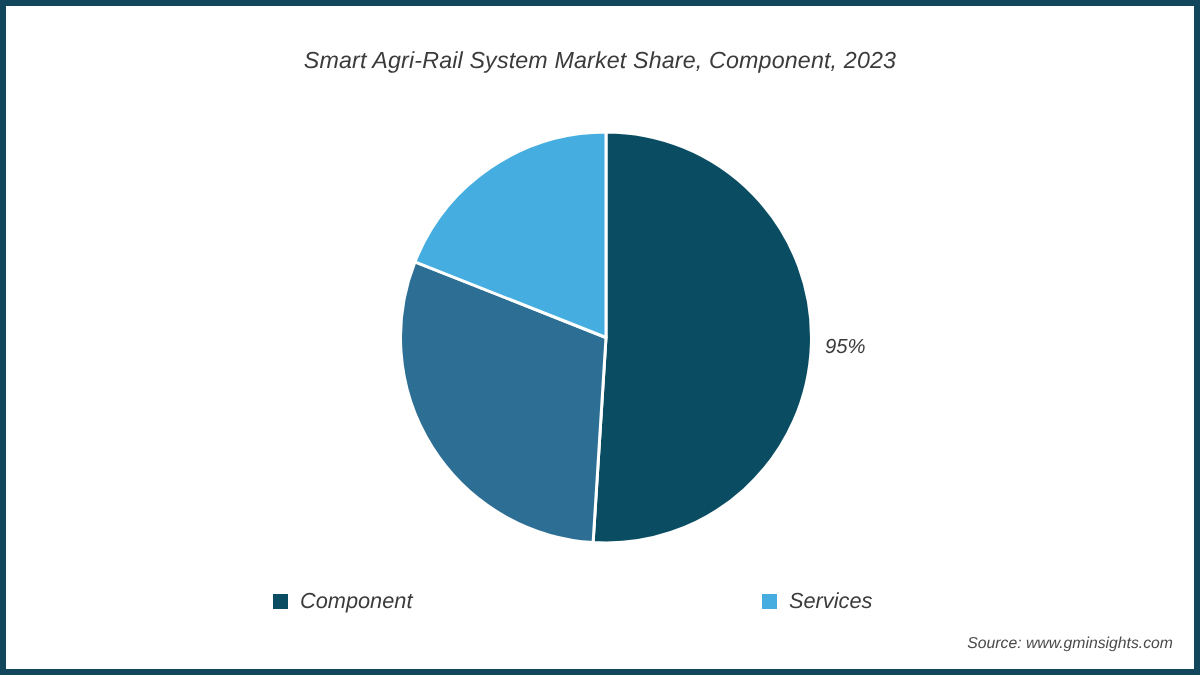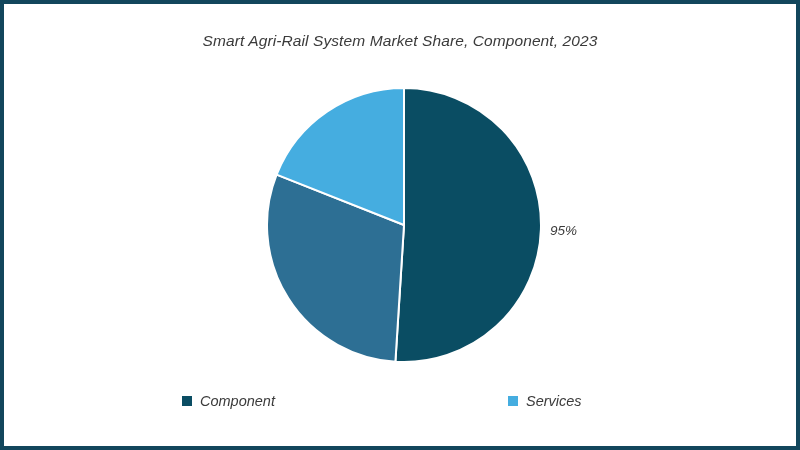--- a/index.html
+++ b/index.html
@@ -126,15 +126,16 @@
       <div class="legend-item" id="legend-item-0">
         <span class="legend-swatch" id="legend-swatch-0" style="background: rgb(10, 77, 99);"></span>
         <span class="legend-label">Component</span>
       </div>
       <div class="legend-item" id="legend-item-2">
         <span class="legend-swatch" id="legend-swatch-2" style="background: rgb(69, 173, 224);"></span>
         <span class="legend-label">Services</span>
       </div>
     </div>
 
+    <div id="source-note">Source: www.gminsights.com</div>
 
   </div>
 </div>
 
 </body></html>

